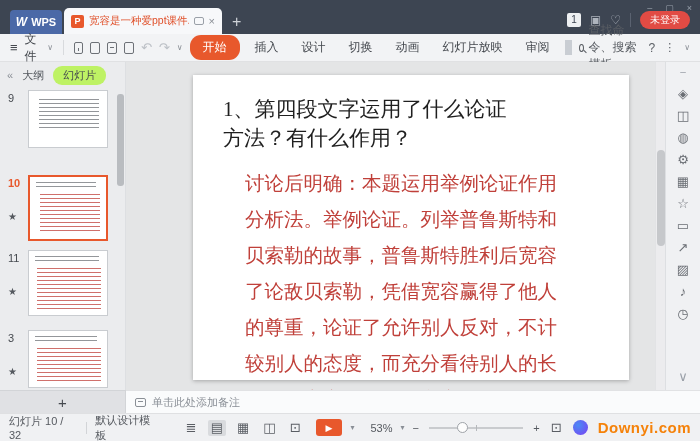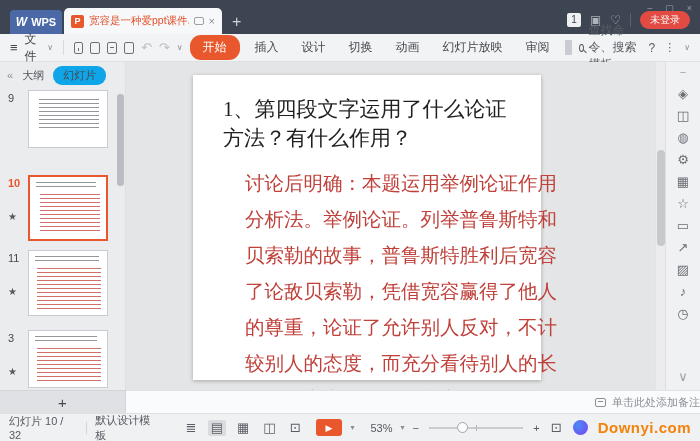--- a/index.html
+++ b/index.html
@@ -47,55 +47,55 @@
                         transform:rotate(45deg); right:-4px; bottom:-1px; }
   .kebab { font-size:11px; }
 
   
   .main { position:absolute; top:62px; left:0; width:100%; height:328px; }
 
   
   .panel { position:absolute; left:0; top:0; width:126px; height:100%; background:#ebecee; border-right:1px solid #dddfe2; }
   .panel-tabs { height:26px; display:flex; align-items:center; gap:9px; padding:0 7px; font-size:11px; color:#55595f; }
   .panel-collapse { color:#8a8f96; font-size:11px; }
-  .slides-pill { background:#0ea5e9; border-radius:9px; padding:2px 10px; color:#45494f; }
+  .slides-pill { background:#bef264; border-radius:9px; padding:2px 10px; color:#45494f; }
   .thumb-row { position:absolute; left:0; width:100%; }
   .thumb-num { position:absolute; left:8px; top:2px; font-size:11px; color:#45494f; }
   .thumb-num.active { color:#e8582c; font-weight:bold; }
   .thumb-star { position:absolute; left:8px; top:36px; font-size:10px; color:#55595f; }
   .thumb-box { position:absolute; left:28px; width:80px; background:#fff; border:1px solid #c9ccd0; }
   .thumb-box.selected { border:2px solid #e8582c; }
   .tlines { position:absolute; background:repeating-linear-gradient(to bottom, rgba(192,64,58,.75) 0 1px, transparent 1px 4px); }
   .tlines.gray { background:repeating-linear-gradient(to bottom, rgba(90,94,100,.65) 0 1px, transparent 1px 4px); }
   .panel-scroll { position:absolute; right:1px; top:32px; width:7px; height:92px; background:#b9bcc0; border-radius:3px; }
 
   
   .canvas { position:absolute; left:127px; top:0; right:45px; bottom:0; background:#e4e5e6; }
-  .slide { position:absolute; left:66px; top:13px; width:348px; height:305px; background:#fff;
+  .slide { position:absolute; left:66px; top:13px; width:436px; height:305px; background:#fff;
            box-shadow:0 1px 4px rgba(0,0,0,.28); }
   .slide-title { margin:20px 0 0 30px; width:345px; font-family:"Liberation Serif","DejaVu Serif",serif;
                  font-size:21px; line-height:1.38; color:#1f1f1f; white-space:pre-line; }
   .slide-body { margin:13px 0 0 52px; width:338px; font-family:"Liberation Serif","DejaVu Serif",serif;
                 font-size:19.5px; line-height:36px; color:#c0403a; white-space:pre-line; }
   .main-scroll { position:absolute; right:35px; top:0; width:10px; height:100%; background:#ececee; border-left:1px solid #e2e3e5; }
   .main-scroll-thumb { position:absolute; left:1px; top:88px; width:8px; height:96px; background:#c6c8cb; border-radius:4px; }
 
   
   .right-toolbar { position:absolute; right:0; top:0; width:35px; height:100%; background:#f0f1f3;
                    border-left:1px solid #dddfe2; display:flex; flex-direction:column; align-items:center;
                    padding-top:3px; gap:8px; color:#6a6e74; font-size:13px; line-height:14px; }
   .right-toolbar .rt-handle { font-size:10px; color:#9aa0a8; }
   .right-toolbar .rt-collapse { margin-top:auto; margin-bottom:6px; color:#9aa0a8; }
 
   
   .notes-row { position:absolute; left:0; bottom:28px; height:23px; width:100%; display:flex; }
   .add-slide-bar { width:126px; background:#e0e1e4; border-top:1px solid #d2d4d7; border-right:1px solid #d2d4d7;
                    display:flex; align-items:center; justify-content:center; font-size:15px; color:#45494f; }
   .notes-bar { flex:1; background:#fafbfc; border-top:1px solid #e1e2e4; display:flex; align-items:center;
-               gap:6px; padding-left:9px; font-size:11px; color:#8a8f96;justify-content:flex-end; }
+               gap:6px; padding-left:9px; font-size:11px; color:#8a8f96; }
   .notes-icon { width:11px; height:9px; border:1px solid #8a8f96; border-radius:2px; position:relative; }
   .notes-icon::after { content:""; position:absolute; left:2px; right:2px; top:2px; border-top:1px solid #8a8f96; }
 
   
   .status { position:absolute; bottom:0; left:0; width:100%; height:28px; background:#f0f1f3;
             border-top:1px solid #dfe0e2; display:flex; align-items:center; padding:0 9px; gap:8px;
             font-size:11px; color:#55595f; }
   .st-divider { width:1px; height:12px; background:#d2d4d7; }
   .st-icon { font-size:13px; color:#5a5e64; line-height:14px; padding:1px 3px; }
   .st-icon.active { background:#d9dbde; border-radius:2px; }

